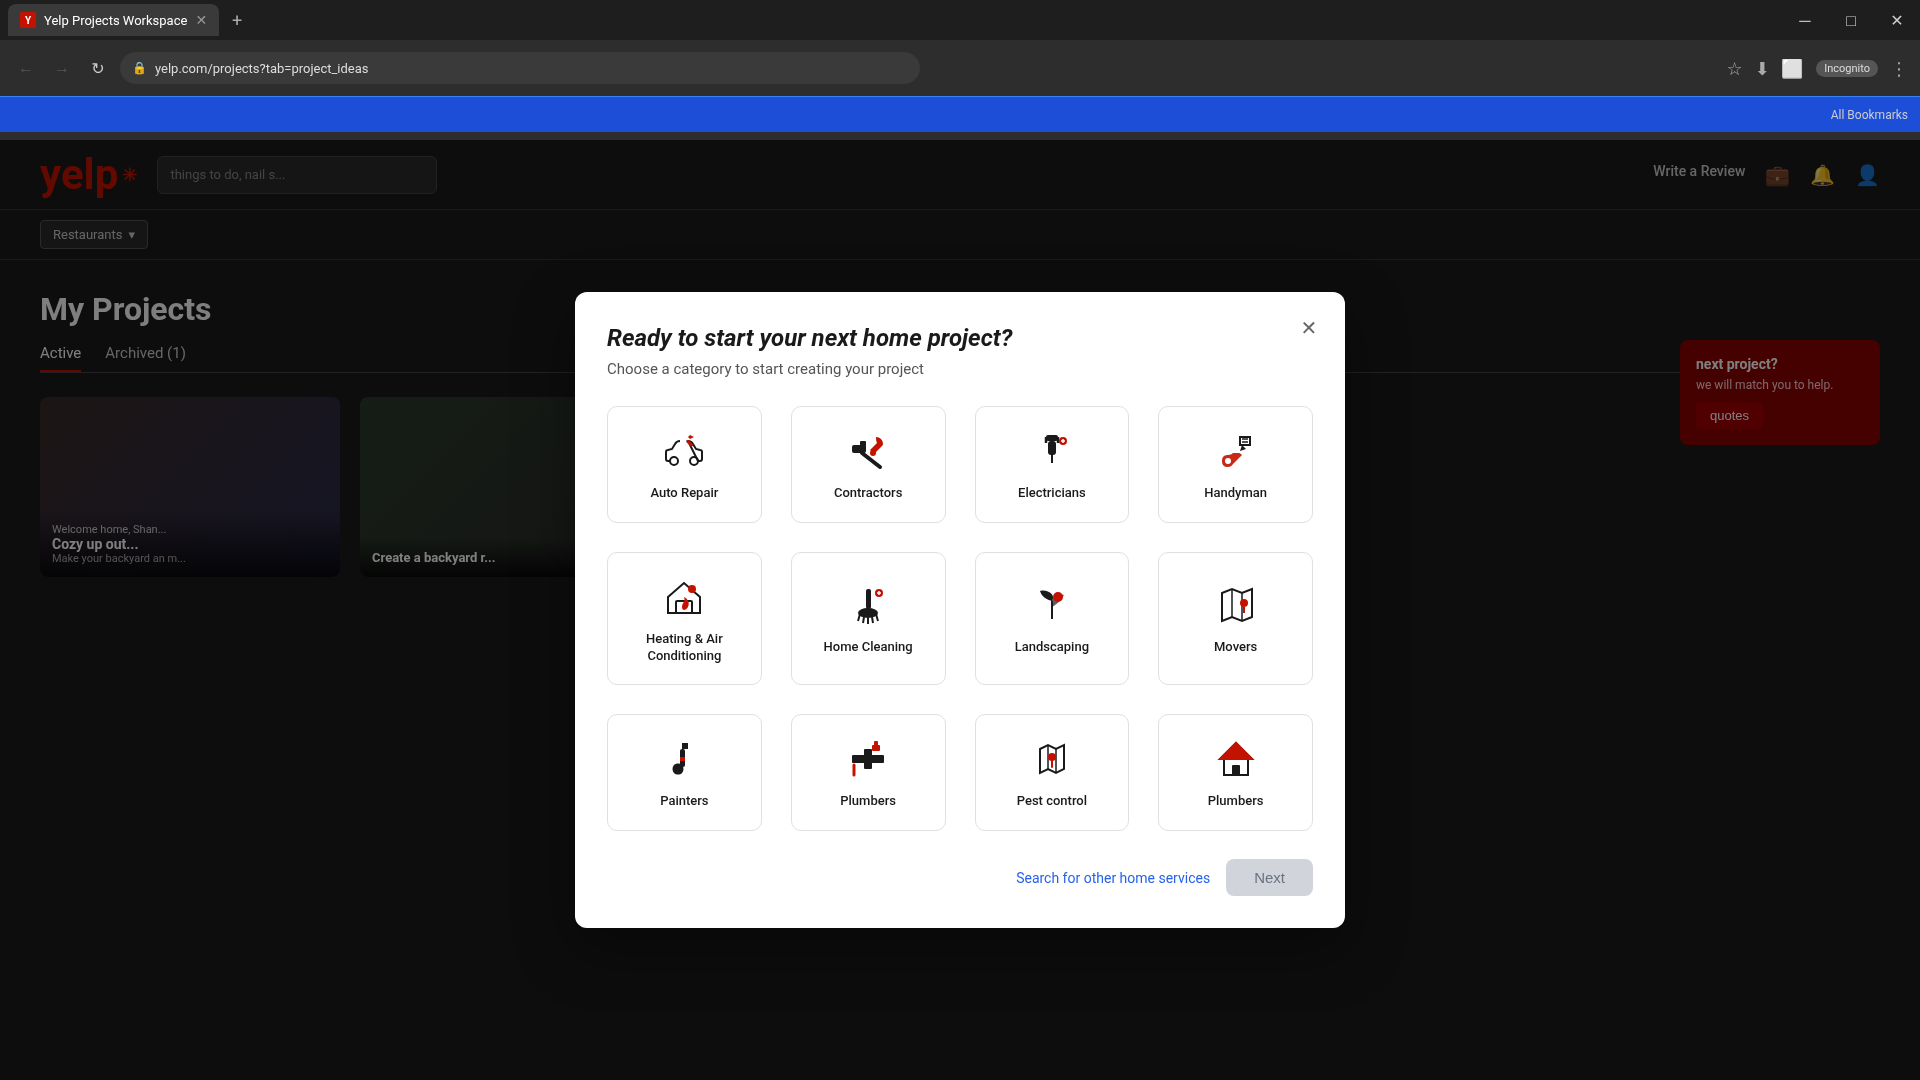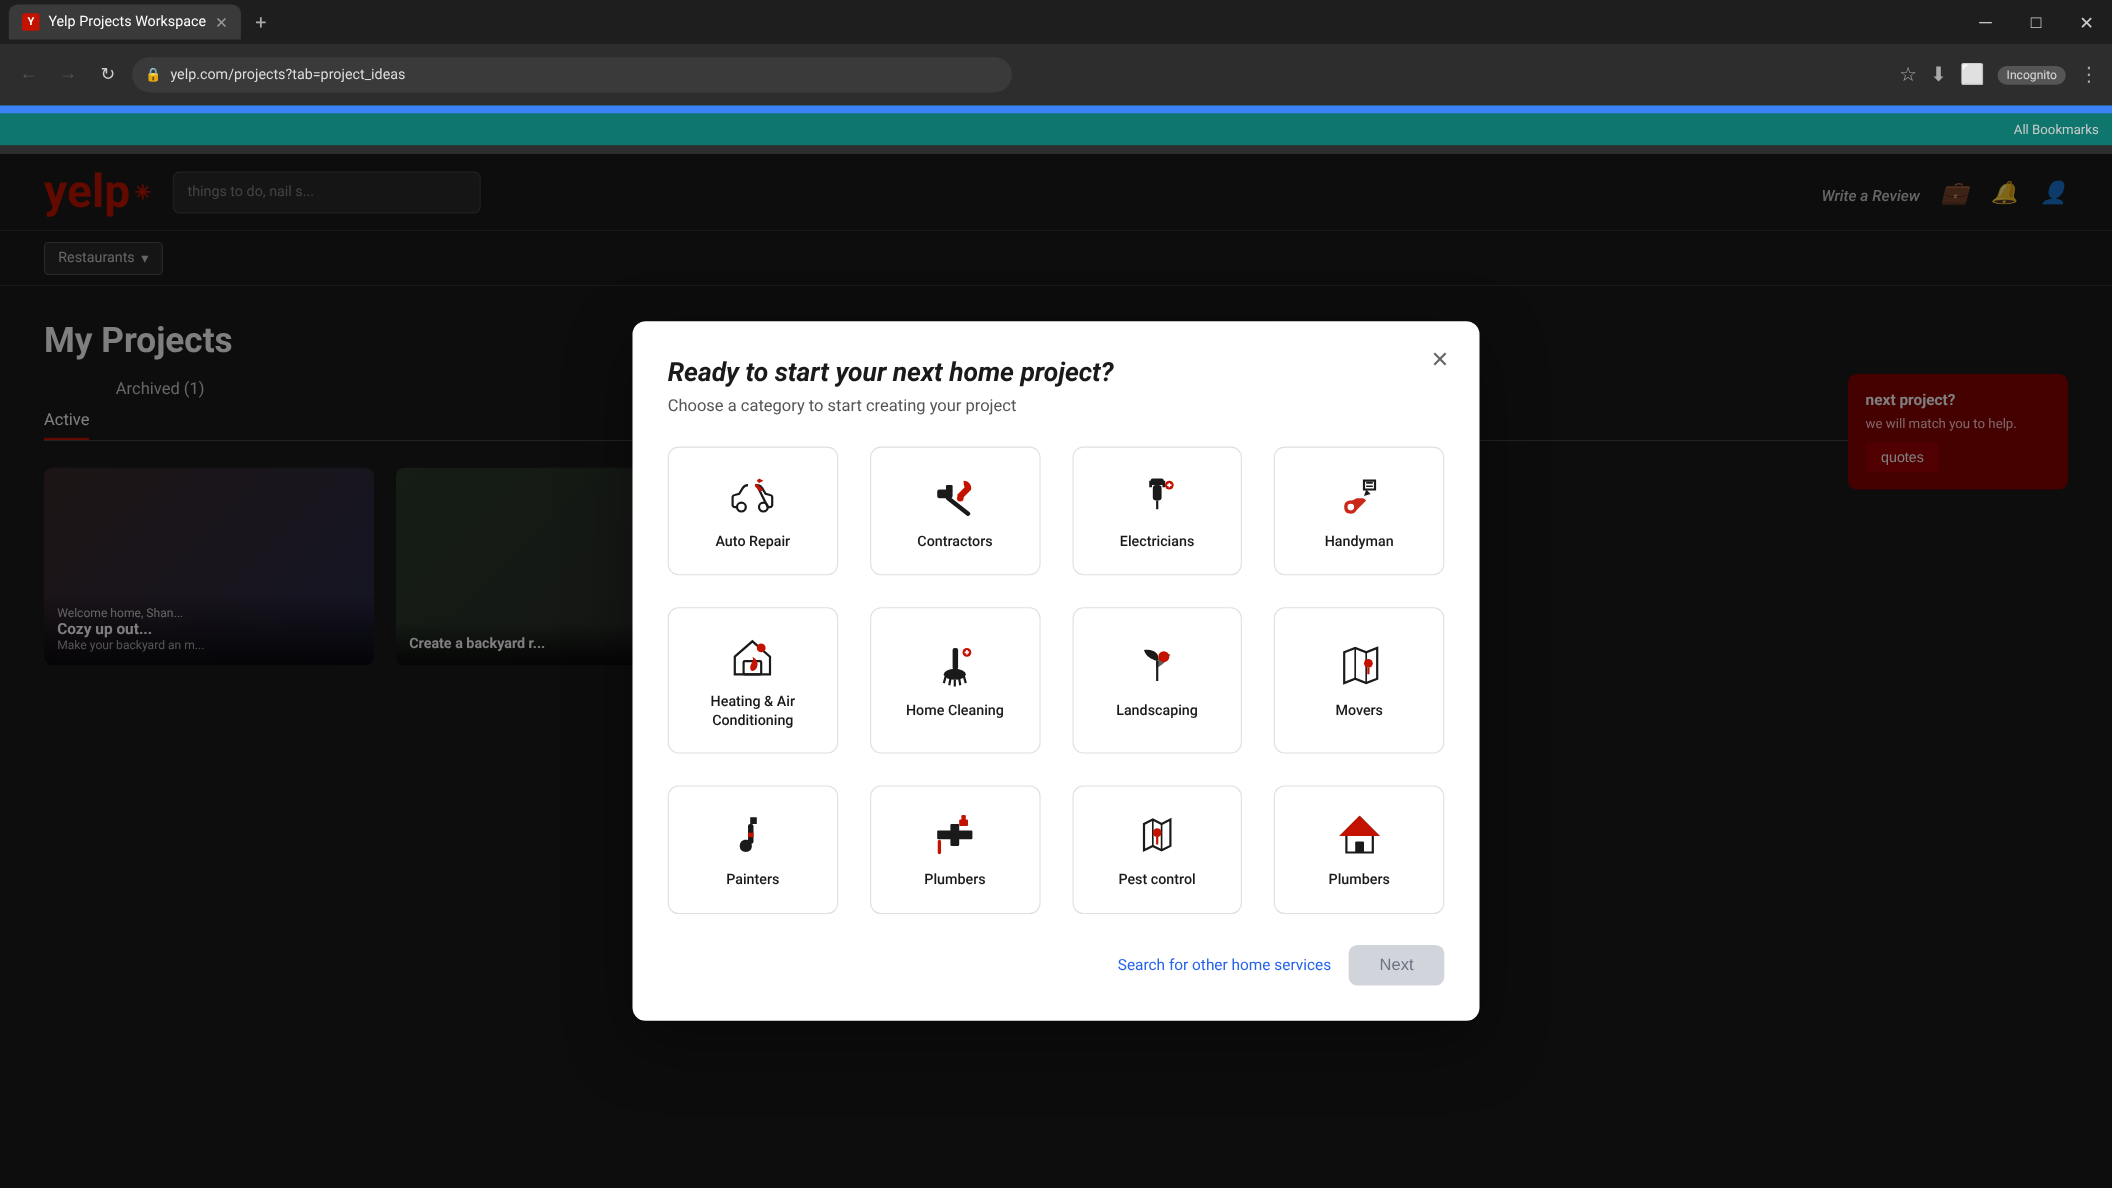--- a/index.html
+++ b/index.html
@@ -32,22 +32,22 @@
     .browser-controls {
       height: 56px;
       background: #2d2d2d;
       display: flex;
       align-items: center;
       padding: 0 12px;
       gap: 8px;
     }
     .bookmarks-bar {
       height: 36px;
-      background: #0f766e;
-      border-top: 7px solid #3b82f6;
+      background: #1d4ed8;
+      border-top: 1px solid #3b82f6;
       display: flex;
       align-items: center;
       justify-content: flex-end;
       padding: 0 12px;
     }
 
     .tab-active {
       background: #3a3a3a;
       border-radius: 8px 8px 0 0;
       height: 32px;
@@ -200,23 +200,22 @@
       display: flex;
       align-items: center;
       padding: 0 12px;
       color: #888;
       font-size: 13px;
       margin-left: 20px;
     }
     .yelp-header-right {
       margin-left: auto;
       display: flex;
-      align-items: flex-end;
+      align-items: flex-start;
       gap: 20px;
-      font-style: italic;
     }
     .write-review-btn {
       color: #ccc;
       font-size: 14px;
       font-weight: 500;
       cursor: pointer;
     }
     .header-icon {
       color: #ccc;
       font-size: 20px;
@@ -261,21 +260,20 @@
     }
     .projects-tab {
       color: #ccc;
       font-size: 15px;
       padding-bottom: 8px;
       cursor: pointer;
     }
     .projects-tab.active {
       color: #fff;
       border-bottom: 2px solid #c41200;
-      margin-top: 28px;
     }
 
     
     .project-card {
       width: 300px;
       height: 180px;
       background: #8b5cf6;
       border-radius: 8px;
       overflow: hidden;
       position: relative;

